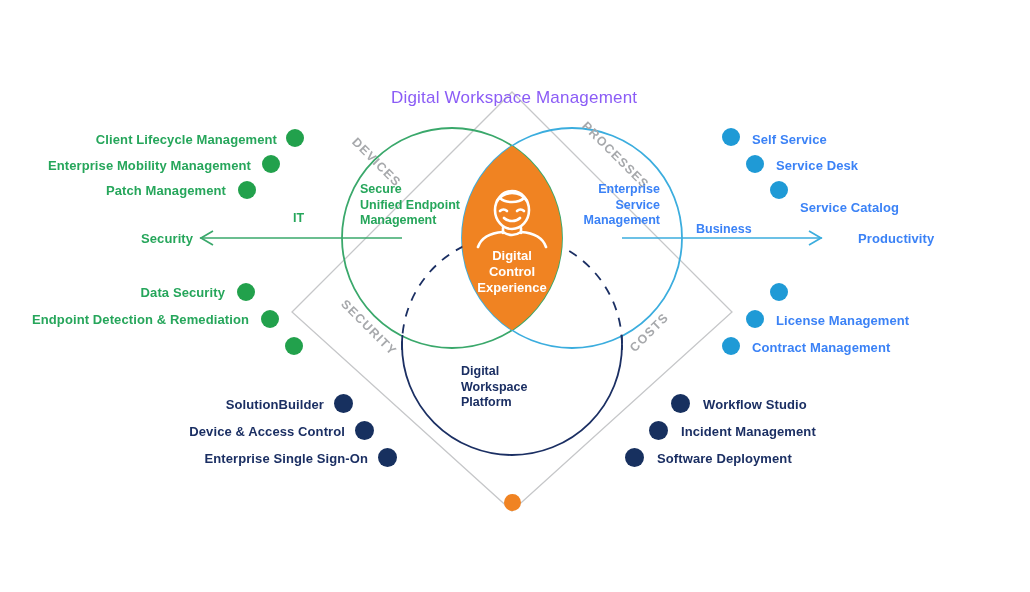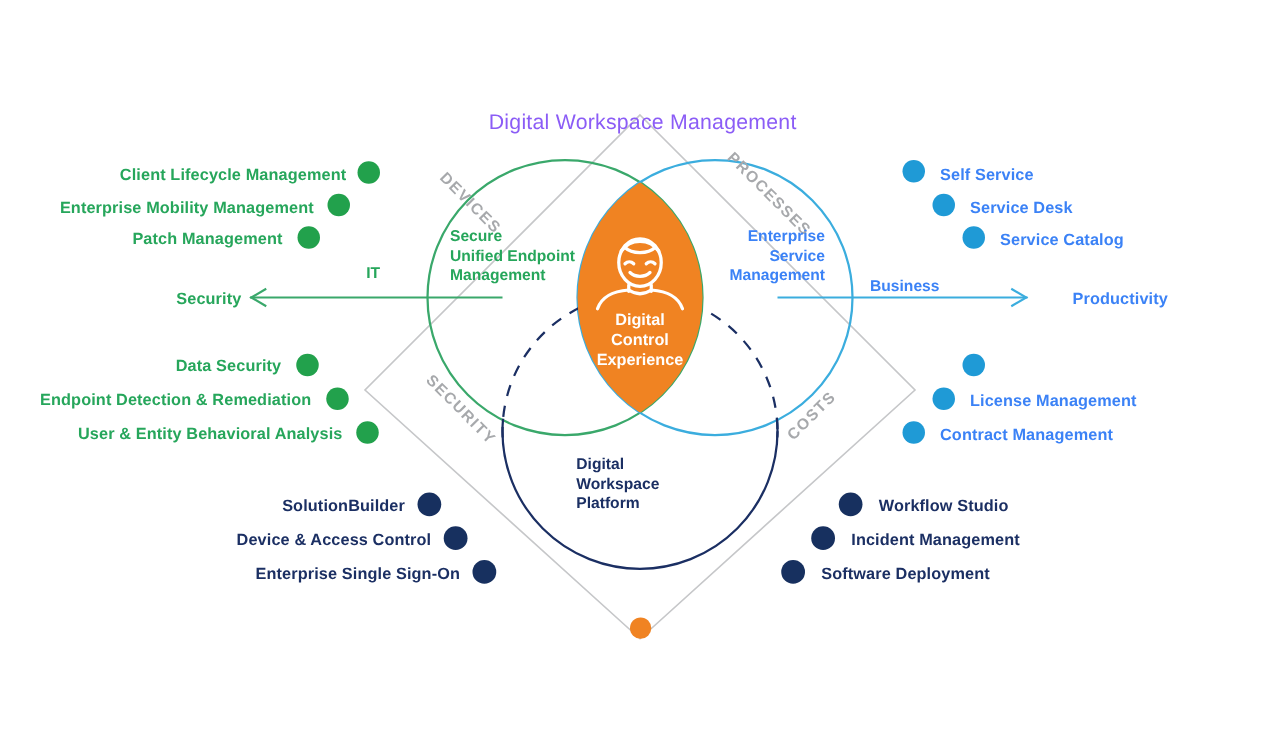--- a/index.html
+++ b/index.html
@@ -142,40 +142,39 @@
 
   <div class="lbl green rowL" style="left:0px;top:183px;width:226px;">Patch Management</div>
   <div class="dot g" style="left:238px;top:181px;width:18px;height:18px;"></div>
 
   <div class="lbl green rowL" style="left:0px;top:285px;width:225px;">Data Security</div>
   <div class="dot g" style="left:237px;top:283px;width:18px;height:18px;"></div>
 
   <div class="lbl green rowL" style="left:0px;top:312px;width:249px;">Endpoint Detection &amp; Remediation</div>
   <div class="dot g" style="left:261px;top:310px;width:18px;height:18px;"></div>
 
-  <div class="lbl green rowL" style="left:0px;top:339px;width:274px;">User &amp; Entity Behavioral Analysis</div>
   <div class="dot g" style="left:285px;top:337px;width:18px;height:18px;"></div>
 
   <div class="lbl navy rowL" style="left:60px;top:397px;width:264px;">SolutionBuilder</div>
   <div class="dot n" style="left:334px;top:394px;width:19px;height:19px;"></div>
 
   <div class="lbl navy rowL" style="left:60px;top:424px;width:285px;">Device &amp; Access Control</div>
   <div class="dot n" style="left:355px;top:421px;width:19px;height:19px;"></div>
 
   <div class="lbl navy rowL" style="left:60px;top:451px;width:308px;">Enterprise Single Sign-On</div>
   <div class="dot n" style="left:378px;top:448px;width:19px;height:19px;"></div>
 
   <div class="dot b" style="left:722px;top:128px;width:18px;height:18px;"></div>
   <div class="lbl blue rowR" style="left:752px;top:132px;">Self Service</div>
 
   <div class="dot b" style="left:746px;top:155px;width:18px;height:18px;"></div>
   <div class="lbl blue rowR" style="left:776px;top:158px;">Service Desk</div>
 
   <div class="dot b" style="left:770px;top:181px;width:18px;height:18px;"></div>
-  <div class="lbl blue rowR" style="left:800px;top:184px;">Service Catalog</div>
+  <div class="lbl blue rowR" style="left:800px;top:200px;">Service Catalog</div>
 
   <div class="dot b" style="left:770px;top:283px;width:18px;height:18px;"></div>
 
   <div class="dot b" style="left:746px;top:310px;width:18px;height:18px;"></div>
   <div class="lbl blue rowR" style="left:776px;top:313px;">License Management</div>
 
   <div class="dot b" style="left:722px;top:337px;width:18px;height:18px;"></div>
   <div class="lbl blue rowR" style="left:752px;top:340px;">Contract Management</div>
 
   <div class="dot n" style="left:671px;top:394px;width:19px;height:19px;"></div>

